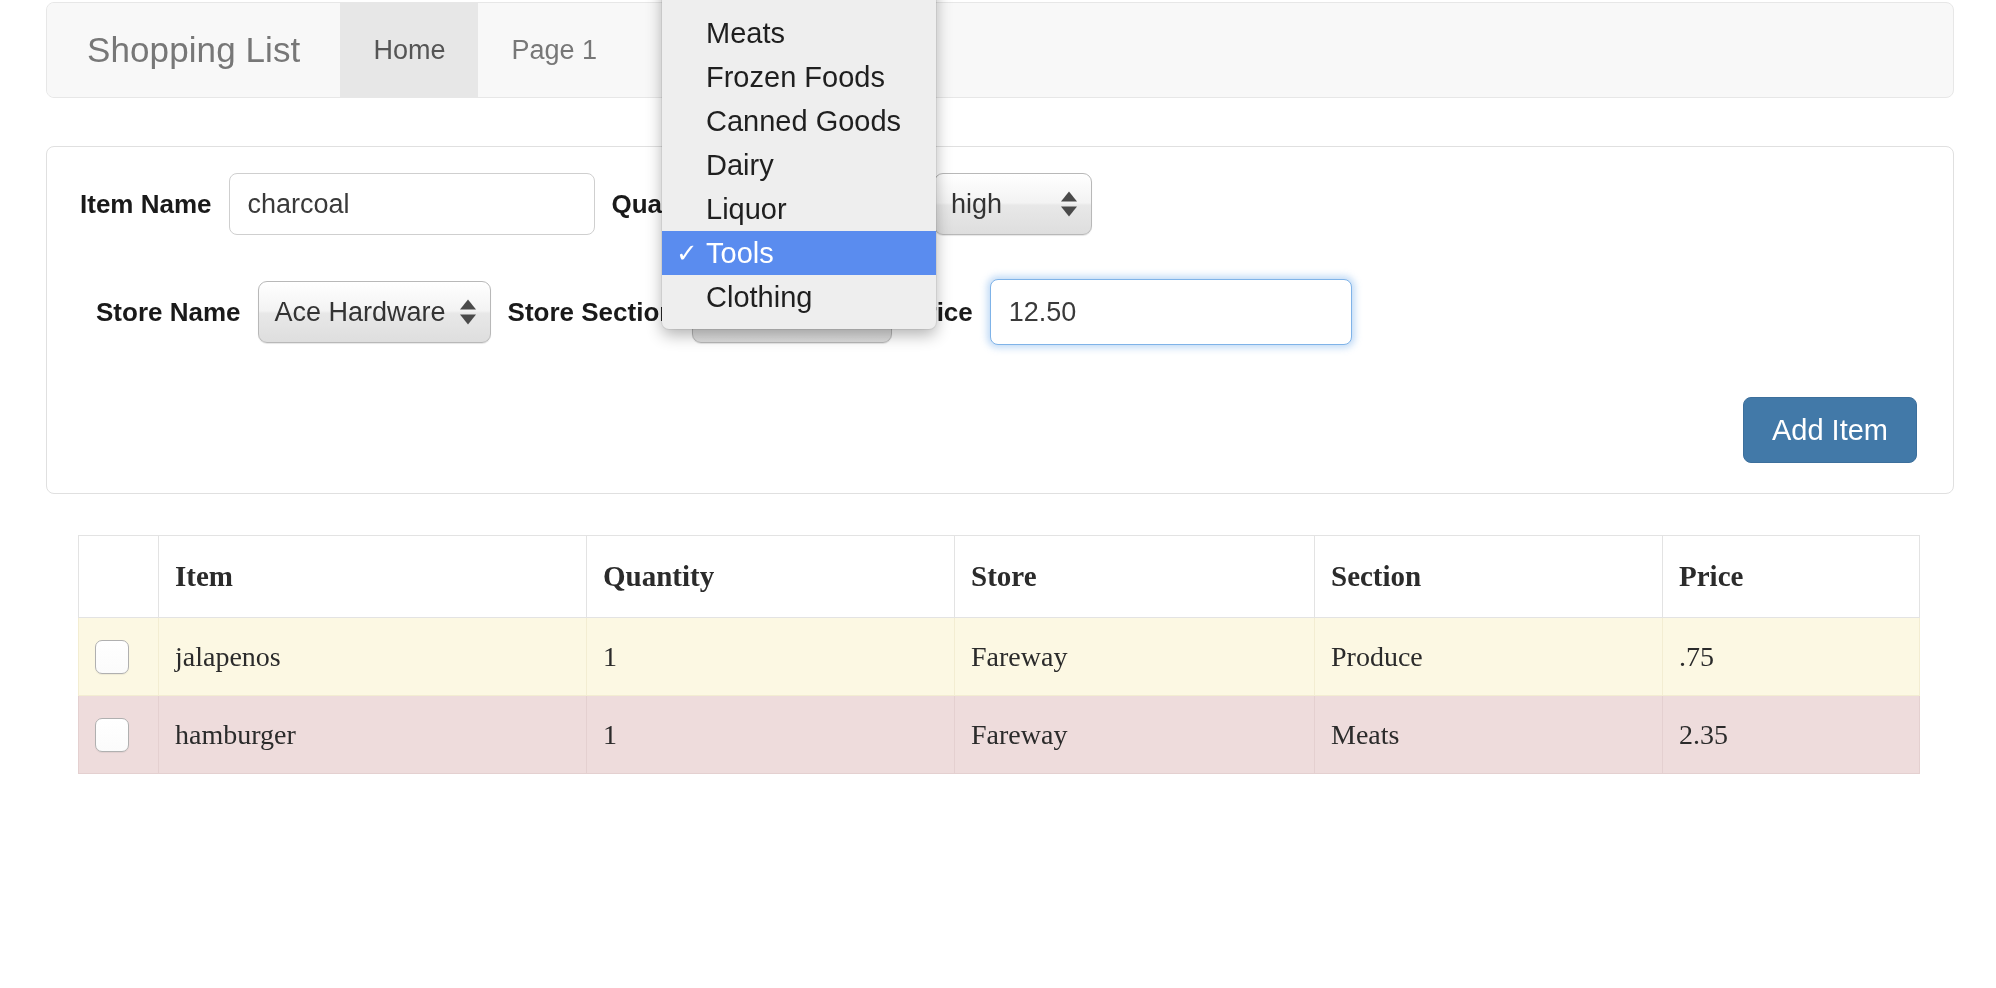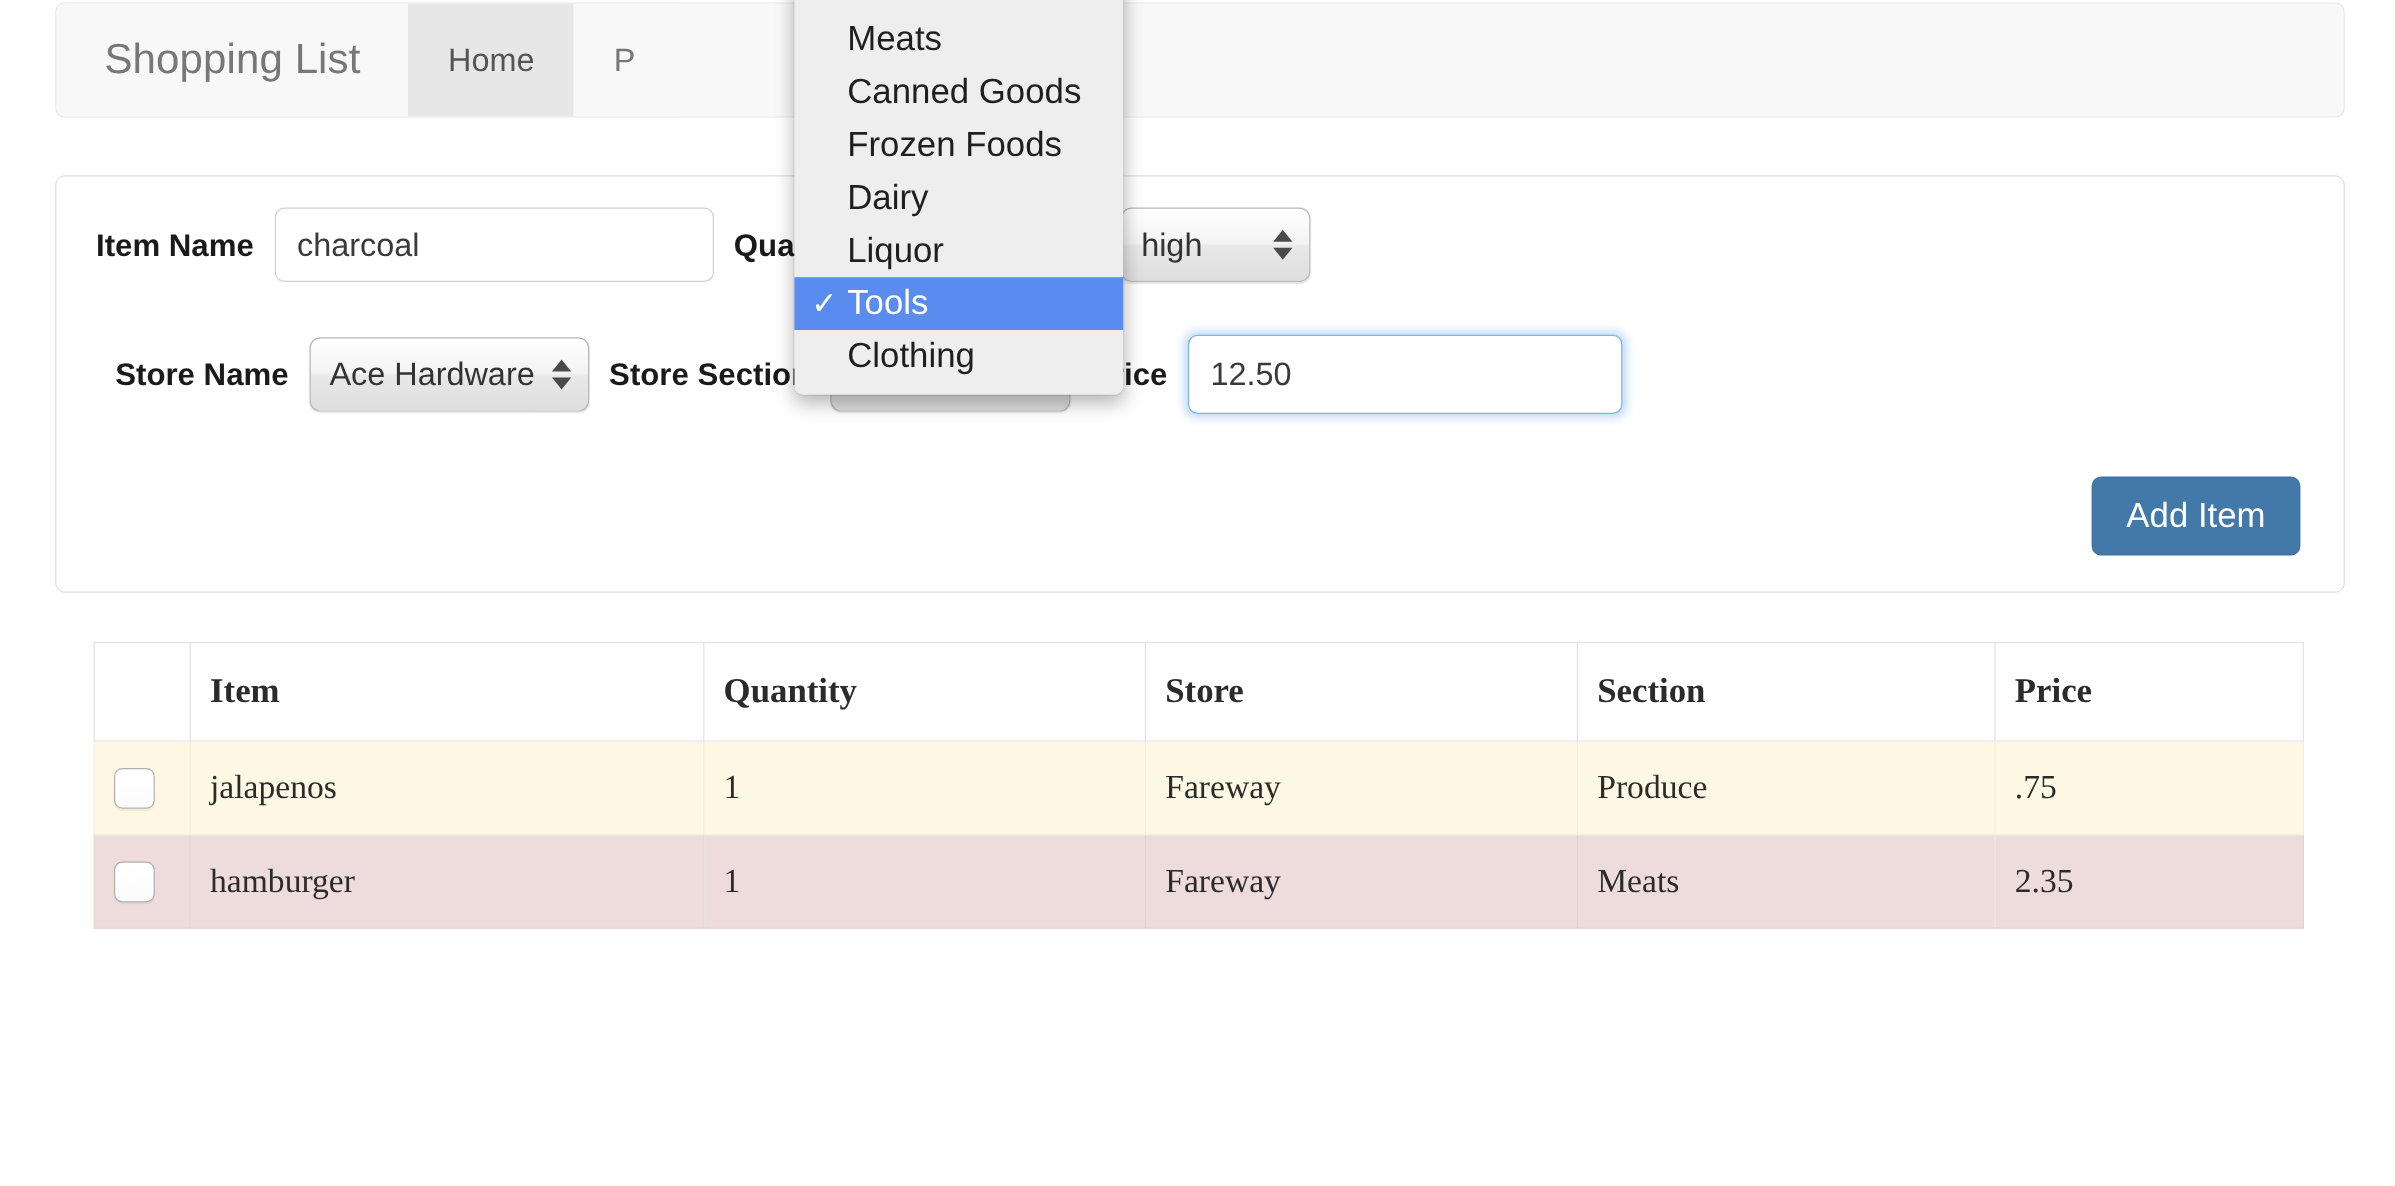--- a/index.html
+++ b/index.html
@@ -204,20 +204,23 @@
 <body>
 
 <div id="root">
 
   <div class="navbar">
     <div class="brand">Shopping List</div>
     <div class="nav-tab active">
       <span>Home</span>
     </div>
     <div class="nav-tab faded">
+      <span>Page 1</span>
+    </div>
+    <div class="nav-tab faded">
       <span>P</span>
     </div>
   </div>
 
   <div class="card">
 
     <div class="form-row row1">
       <div class="f-label">Item Name</div>
       <input class="text-input item" type="text" value="charcoal" style="">
       <div class="f-label">Quantity</div>
@@ -256,24 +259,24 @@
   </div>
 
   <div class="dropdown" id="section-dropdown">
       <div class="dd-item">
         <span>Produce</span>
       </div>
       <div class="dd-item">
         <span>Meats</span>
       </div>
       <div class="dd-item">
+        <span>Frozen Foods</span>
+      </div>
+      <div class="dd-item">
         <span>Canned Goods</span>
-      </div>
-      <div class="dd-item">
-        <span>Frozen Foods</span>
       </div>
       <div class="dd-item">
         <span>Dairy</span>
       </div>
       <div class="dd-item">
         <span>Liquor</span>
       </div>
       <div class="dd-item selected">
         <span class="dd-check">✓</span>
         <span>Tools</span>

